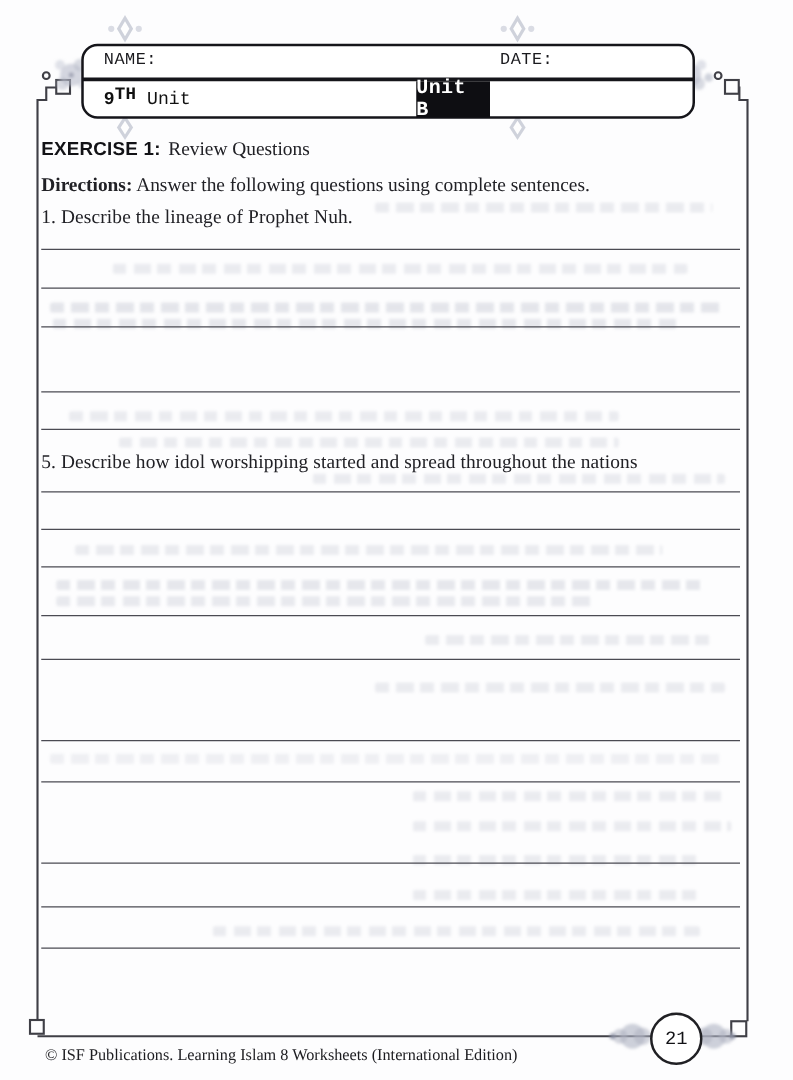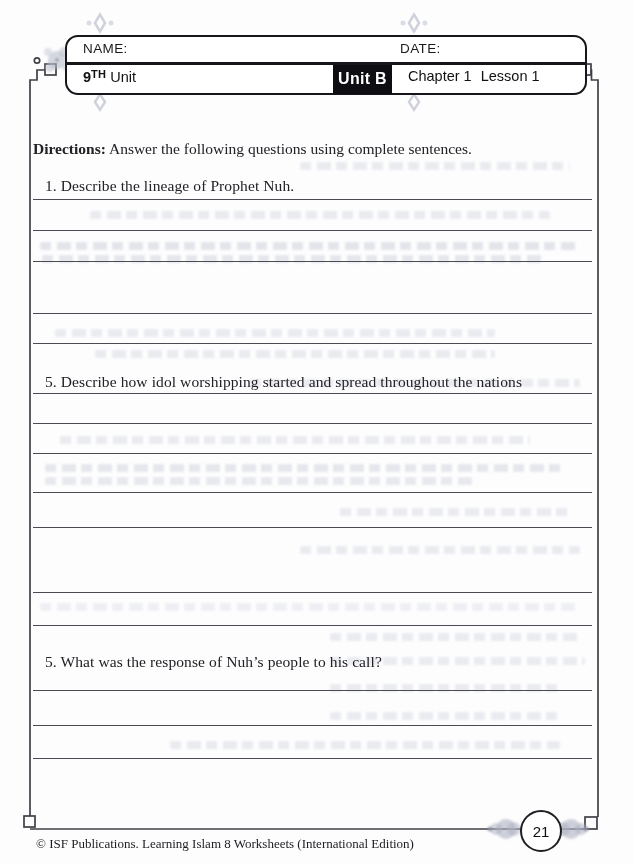--- a/index.html
+++ b/index.html
@@ -3,59 +3,59 @@
 <meta charset="utf-8">
 <style>
   html,body{margin:0;padding:0;background:#ffffff;}
   .page{position:relative;width:634px;height:864px;background:#fdfdfe;overflow:hidden;
         font-family:"Liberation Serif", serif;color:#212126;}
   svg.deco{position:absolute;left:0;top:0;z-index:1;}
 
   
   .hdr-box{position:absolute;left:65px;top:35px;width:487px;height:56px;background:#fff;
            border:2.3px solid #15151a;border-radius:13px;z-index:3;
-           font-family:Liberation Sans, sans-serif;padding-left:31px;}
+           font-family:Liberation Mono, monospace;}
   .hdr-row1{position:absolute;top:0;left:0;right:0;height:25px;}
   .hdr-row1 .lbl{position:absolute;top:4px;font-size:13.5px;letter-spacing:.4px;color:#1a1a1e;}
   .lbl-name{left:16px;}
   .lbl-date{left:333px;}
   .hdr-divider{position:absolute;top:25px;left:-1px;right:-1px;height:3.4px;background:#15151a;}
   .hdr-row2{position:absolute;top:28.4px;left:0;right:0;bottom:0;font-size:14.5px;}
   .grade{position:absolute;left:16px;top:2.5px;color:#111;}
   .grade b{font-weight:bold;}
-  .sup{font-size:11px;font-weight:bold;vertical-align:4px;letter-spacing:.2px;}
+  .sup{font-size:14px;font-weight:bold;vertical-align:4px;letter-spacing:.2px;}
   .unit-badge{position:absolute;left:266px;top:-0.5px;width:59px;bottom:-0.5px;background:#0e0e12;
               color:#fff;font-weight:bold;display:flex;align-items:center;justify-content:center;
               font-size:16px;letter-spacing:.3px;}
   .chapter-lesson{position:absolute;left:341px;top:2.5px;color:#111;white-space:nowrap;}
   .chapter-lesson span{margin-right:9px;}
 
   
   .ex-title{position:absolute;left:33px;top:111px;z-index:3;white-space:nowrap;}
   .ex-label{font-family:"Liberation Sans", sans-serif;font-weight:800;font-size:15px;
             letter-spacing:.2px;color:#121216;}
   .ex-text{font-size:15.5px;margin-left:6px;}
   .directions{position:absolute;left:33px;top:140px;z-index:3;white-space:nowrap;font-size:15.5px;}
   .dir-label{font-weight:bold;}
 
   
-  .q{position:absolute;left:33px;margin:12px;z-index:3;font-size:15.5px;line-height:20px;
+  .q{position:absolute;left:33px;margin:0;z-index:3;font-size:15.5px;line-height:20px;
      letter-spacing:.1px;white-space:nowrap;}
   .aline{position:absolute;left:33px;width:559px;height:0;border-top:1.7px solid #4b4b53;z-index:3;}
 
   
   .ghost{position:absolute;height:8px;z-index:2;opacity:.16;filter:blur(1.1px);border-radius:2px;
          background:repeating-linear-gradient(90deg,#8d93a8 0 11px,rgba(0,0,0,0) 11px 17px,
                      #8d93a8 17px 31px,rgba(0,0,0,0) 31px 36px);}
 
   
   .copyright{position:absolute;left:36px;top:836px;font-size:13px;z-index:3;white-space:nowrap;color:#1c1c20;}
   .page-circle{position:absolute;left:520px;top:810px;width:38px;height:38px;border:2px solid #202024;
                border-radius:50%;background:#fff;z-index:4;display:flex;align-items:center;
-               justify-content:center;font-family:Liberation Sans, sans-serif;font-size:15px;color:#121216;}
+               justify-content:center;font-family:Liberation Mono, monospace;font-size:15px;color:#121216;}
 </style>
 </head>
 <body>
 
 <div class="page">
 
   <svg class="deco" width="634" height="864" viewBox="0 0 634 864">
     <defs>
       <filter id="soft" x="-60%" y="-60%" width="220%" height="220%">
         <feGaussianBlur stdDeviation="1.3"></feGaussianBlur>
@@ -162,24 +162,26 @@
 
   <div class="hdr-box">
     <div class="hdr-row1">
       <span class="lbl lbl-name">NAME:</span>
       <span class="lbl lbl-date">DATE:</span>
     </div>
     <div class="hdr-divider"></div>
     <div class="hdr-row2">
       <span class="grade"><b>9</b><span class="sup">TH</span> <span>Unit</span></span>
       <span class="unit-badge">Unit B</span>
-      <span class="chapter-lesson"><span>Chapter 1</span><span>Lesson 1</span></span>
     </div>
   </div>
 
+  <div class="ex-title">
+    <span class="ex-label">EXERCISE 1:</span><span class="ex-text">Review Questions</span>
+  </div>
   <div class="directions">
     <span class="dir-label">Directions:</span>
     <span>Answer the following questions using complete sentences.</span>
   </div>
 
   <p class="q" style="top:164px;">1. Describe the lineage of Prophet Nuh.</p>
   <div class="aline" style="top:199px;"></div>
   <div class="aline" style="top:230px;"></div>
   <div class="aline" style="top:261px;"></div>
 
@@ -189,21 +191,20 @@
   <p class="q" style="top:360px;">5. Describe how idol worshipping started and spread throughout the nations</p>
   <div class="aline" style="top:393px;"></div>
   <div class="aline" style="top:423px;"></div>
   <div class="aline" style="top:453px;"></div>
   <div class="aline" style="top:492px;"></div>
   <div class="aline" style="top:527px;"></div>
 
   <div class="aline" style="top:592px;"></div>
   <div class="aline" style="top:625px;"></div>
 
-  <p class="q" style="top:640px;">5. What was the response of Nuh’s people to his call?</p>
   <div class="aline" style="top:690px;"></div>
   <div class="aline" style="top:725px;"></div>
   <div class="aline" style="top:758px;"></div>
 
   <div class="copyright">© ISF Publications. Learning Islam 8 Worksheets (International Edition)</div>
   <div class="page-circle">
     <span>21</span>
   </div>
 
 </div>

